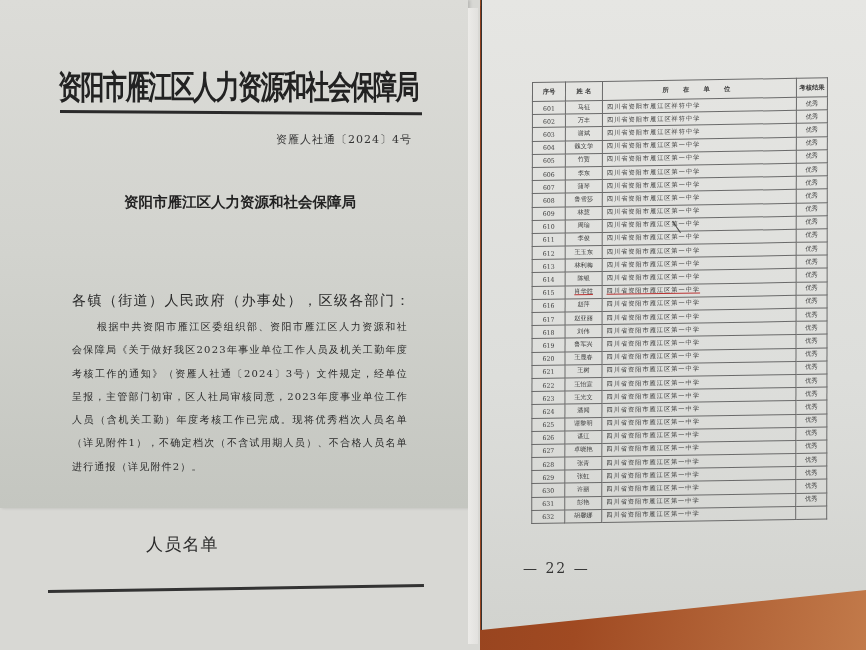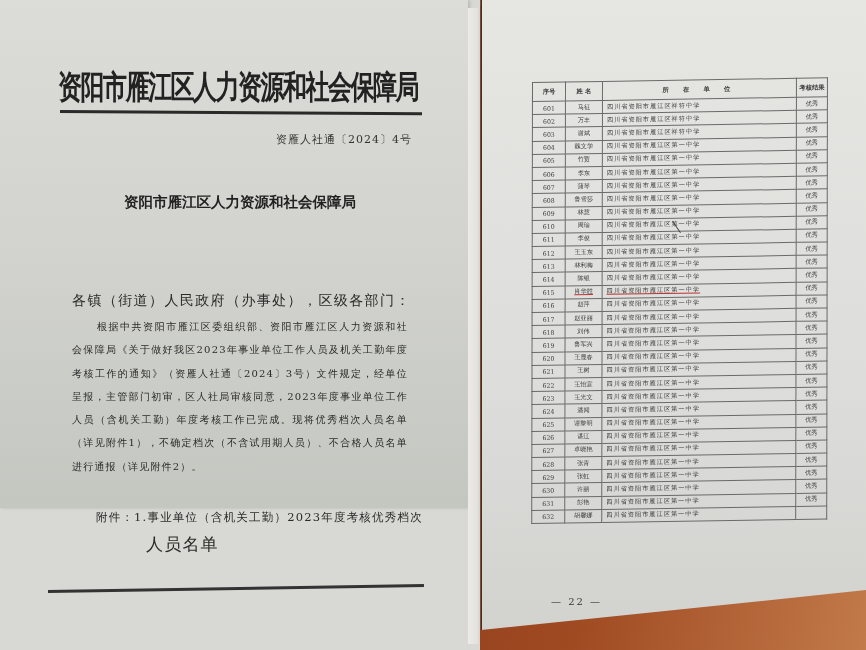--- a/index.html
+++ b/index.html
@@ -91,22 +91,22 @@
   table.roster th { font-weight: bold; font-size: 6.3px; height: 18px; }
   .c-no { width: 28px; text-align: center; }
   .c-name { width: 32px; text-align: center; }
   .c-unit { text-align: left; padding-left: 4px !important; letter-spacing: 1px; }
   .c-res { width: 26px; text-align: center; }
   .th-unit { text-align: center; letter-spacing: 6px; }
   .mark-underline td.c-unit, .mark-underline td.c-name {
     text-decoration: underline; text-decoration-color: #b33; 
   }
   .page-number {
-    position: absolute; left: 551px; top: 560px; font-size: 10px; color: #333;
-    letter-spacing: 2px; white-space: nowrap; margin-top: 36px;
+    position: absolute; left: 523px; top: 560px; font-size: 14px; color: #333;
+    letter-spacing: 2px; white-space: nowrap;
   }
   .pen-mark {
     position: absolute; left: 676px; top: 220px; width: 1px; height: 14px;
     background: #444; transform: rotate(-35deg);
   }
 </style>
 </head>
 <body>
 
 <div class="desk-top"></div>
@@ -115,21 +115,20 @@
 <div class="left-stack">
   <div class="left-page">
     <div class="masthead">资阳市雁江区人力资源和社会保障局</div>
     <div class="masthead-rule"></div>
     <div class="doc-number">资雁人社通〔2024〕4号</div>
     <div class="doc-title">
       <div>资阳市雁江区人力资源和社会保障局</div>
     </div>
     <div class="salutation">各镇（街道）人民政府（办事处），区级各部门：</div>
     <div class="body-text">根据中共资阳市雁江区委组织部、资阳市雁江区人力资源和社会保障局《关于做好我区2023年事业单位工作人员及机关工勤年度考核工作的通知》（资雁人社通〔2024〕3号）文件规定，经单位呈报，主管部门初审，区人社局审核同意，2023年度事业单位工作人员（含机关工勤）年度考核工作已完成。现将优秀档次人员名单（详见附件1），不确定档次（不含试用期人员）、不合格人员名单进行通报（详见附件2）。</div>
-    <div class="attachment-line">附件：1.事业单位（含机关工勤）2023年度考核优秀档次</div>
     <div class="attachment-cont">人员名单</div>
     <div class="footer-rule"></div>
   </div>
   <div class="left-edge"></div>
 </div>
 
 <div class="right-page"></div>
 
 <div class="table-wrap">
   <table class="roster">

